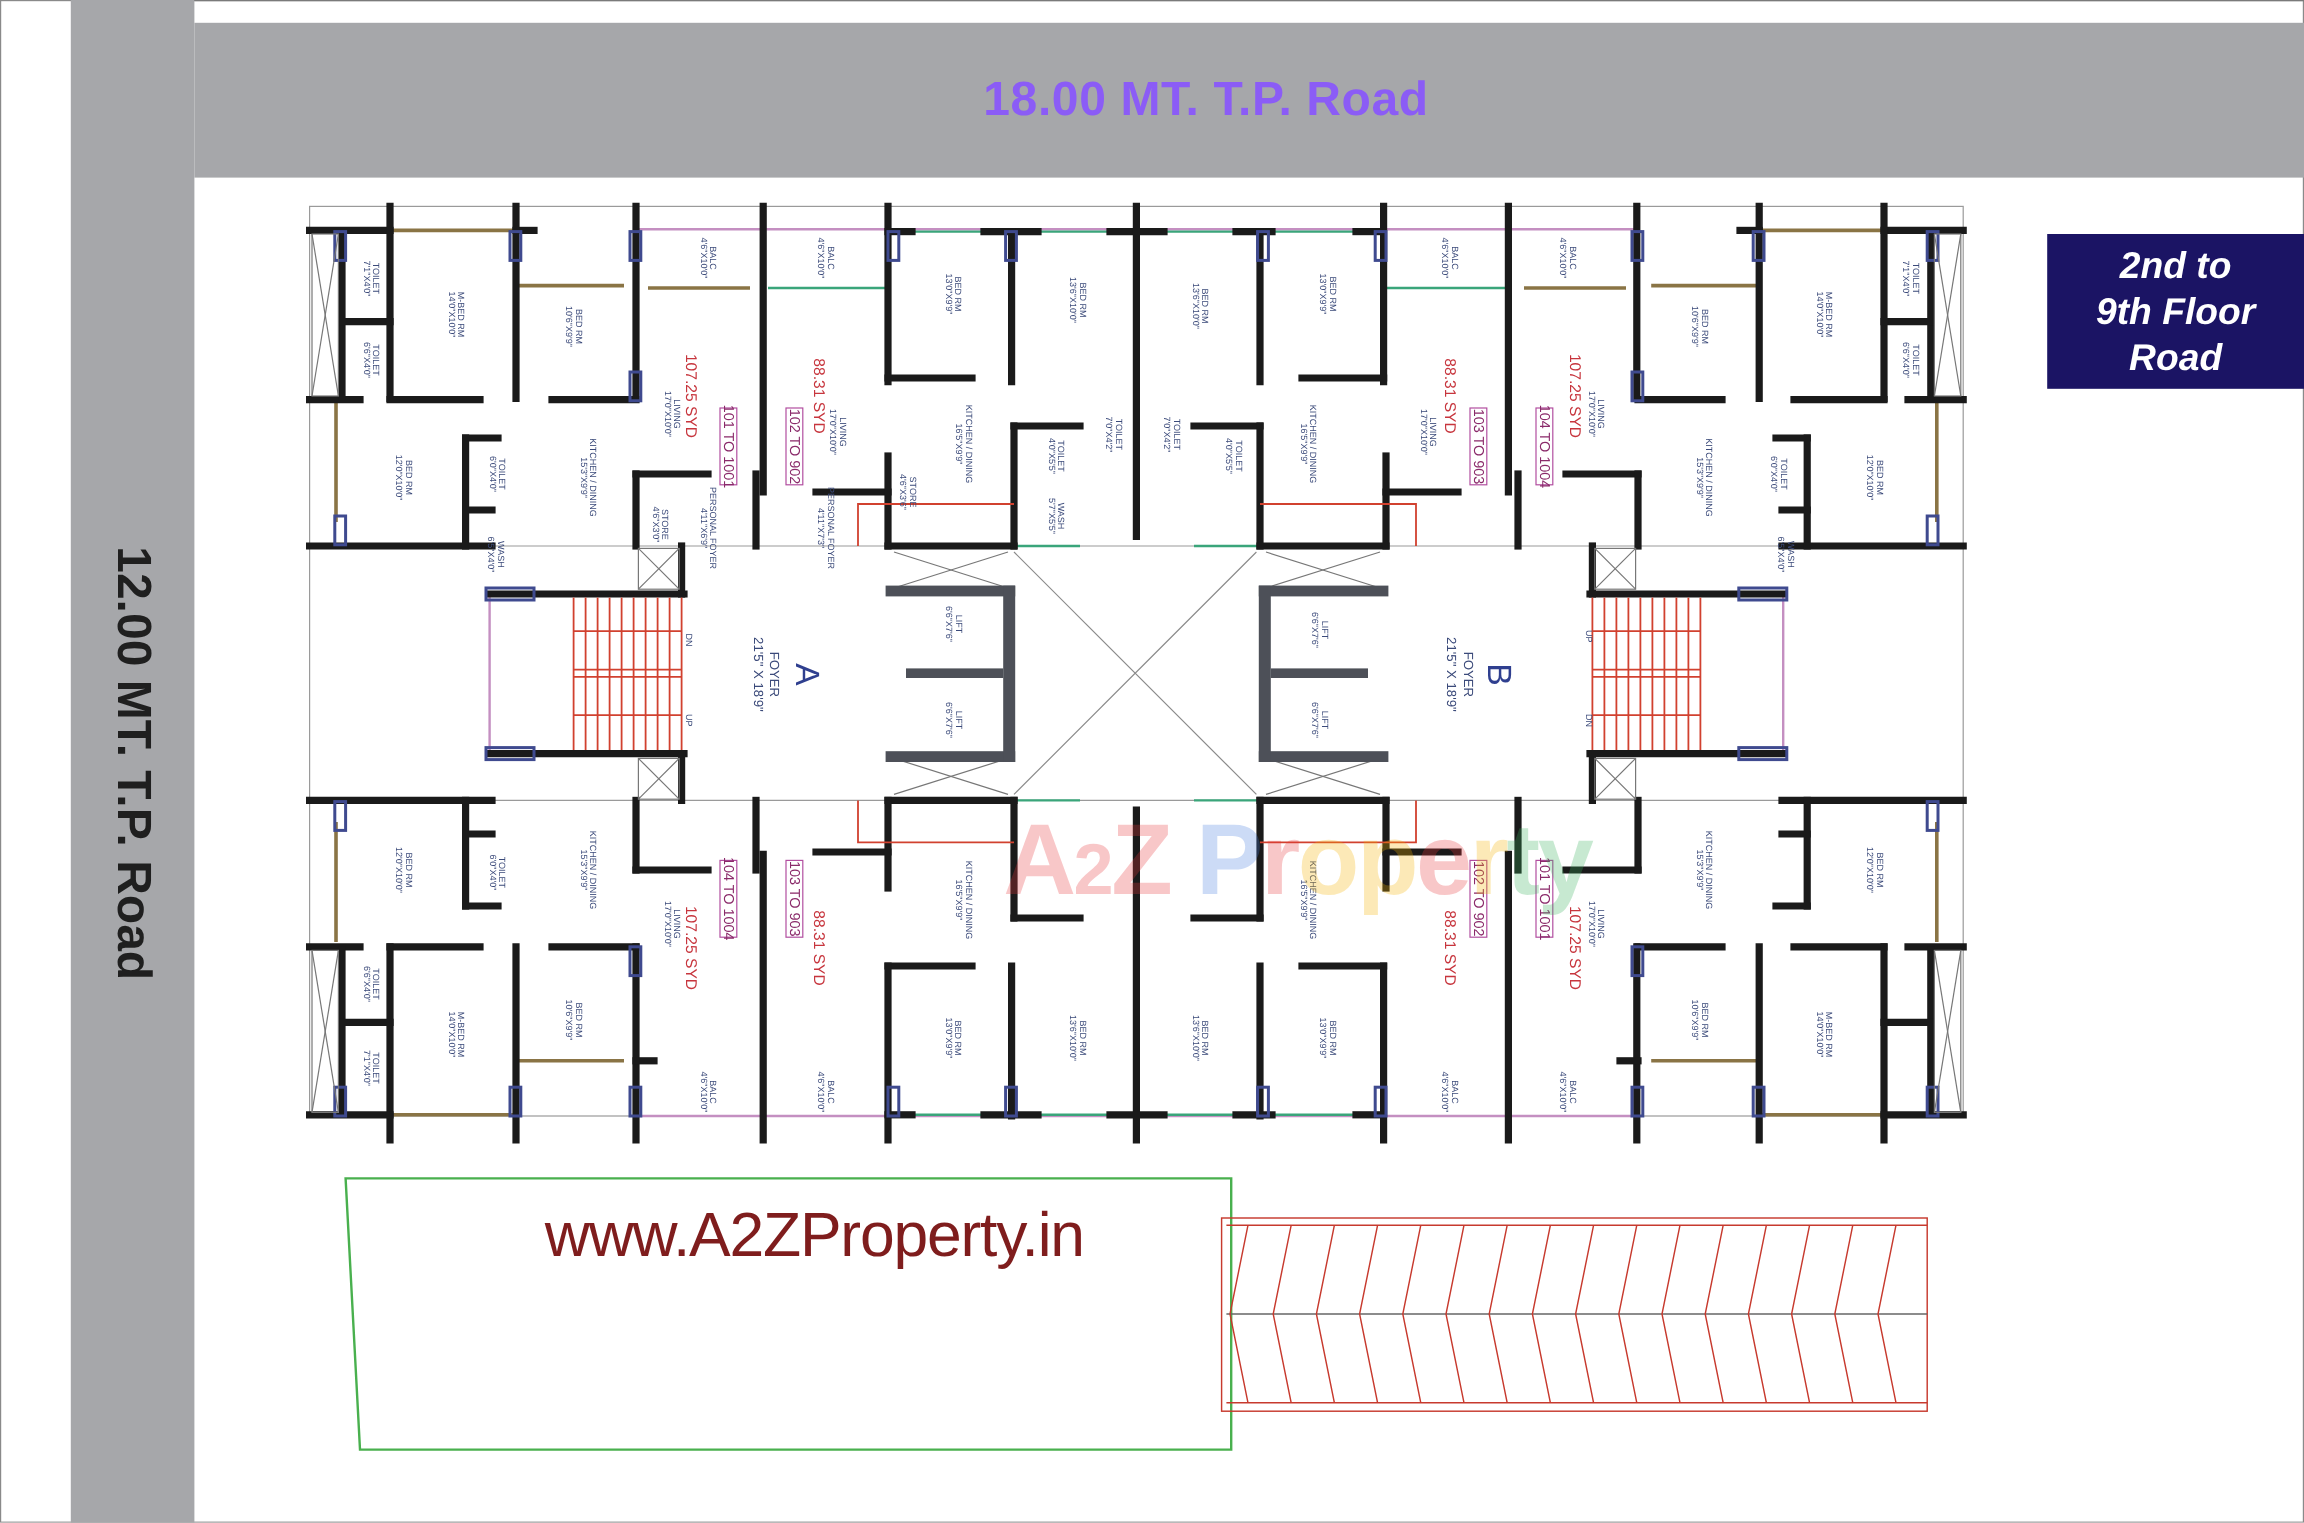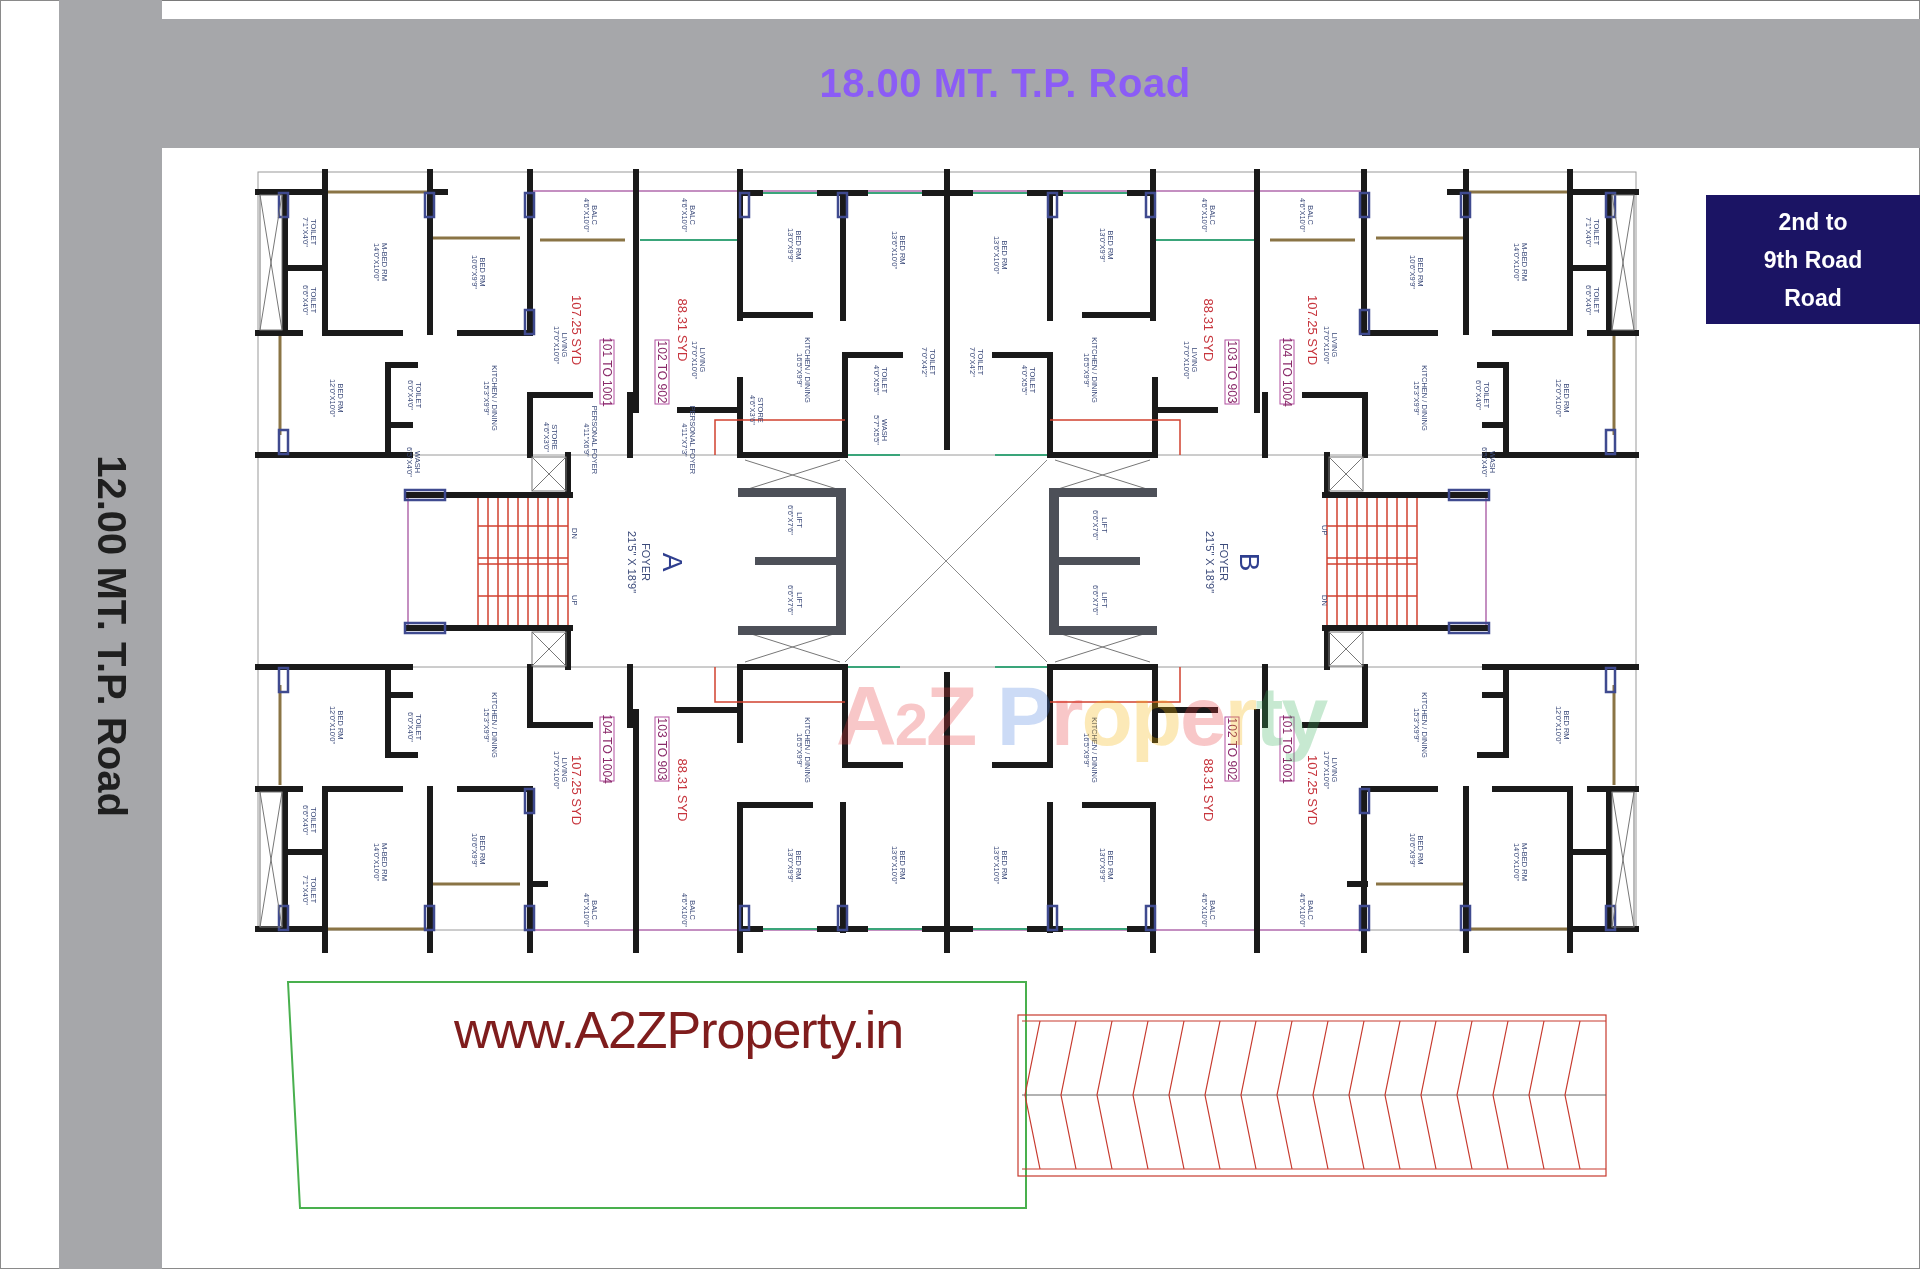--- a/index.html
+++ b/index.html
@@ -4,21 +4,21 @@
 <style>
   html,body{margin:0;padding:0;background:#fff;}
   body{width:1920px;height:1269px;position:relative;overflow:hidden;font-family:"Liberation Sans",sans-serif;}
   .page-frame{position:absolute;left:0;top:0;width:1918px;height:1267px;border:1px solid #8a8a8a;}
   .road-left{position:absolute;left:59px;top:0;width:103px;height:1269px;background:#a6a7aa;}
   .road-top{position:absolute;left:162px;top:19px;width:1758px;height:129px;background:#a6a7aa;}
   .road-top-line{position:absolute;left:162px;top:0;width:1758px;height:1px;background:#7a7a7a;}
   .road-top-label{position:absolute;left:162px;top:19px;width:1686px;height:129px;display:flex;align-items:center;justify-content:center;font-weight:bold;font-size:40px;color:#8b5cf6;letter-spacing:0.5px;}
   .road-left-label{position:absolute;left:59px;top:0;width:103px;height:1269px;}
   .road-left-label span{position:absolute;left:50%;top:636px;transform:translate(-50%,-50%) rotate(90deg);white-space:nowrap;font-weight:bold;font-size:40px;color:#1f1f1f;}
-  .badge{position:absolute;left:1706px;top:195px;width:214px;height:129px;background:#1b1464;color:#fff;font-weight:bold;font-size:23px;line-height:38px;text-align:center;display:flex;flex-direction:column;justify-content:center;}
+  .badge{position:absolute;left:1706px;top:195px;width:214px;height:129px;background:#1b1464;color:#fff;font-weight:bold;font-size:31px;line-height:38px;text-align:center;display:flex;flex-direction:column;justify-content:center;font-style:italic;}
   .plan{position:absolute;left:0;top:0;width:1920px;height:1269px;}
   .plan text{font-family:"Liberation Sans",sans-serif;}
   .lbl{fill:#3b4a7a;font-size:7.5px;}
   .area{fill:#c7353d;font-size:13px;}
   .unit{fill:#8a2a6a;font-size:12px;}
   .wing{fill:#2f3f8f;font-size:28px;}
   .foyer{fill:#3b4a7a;font-size:11px;}
   .watermark{position:absolute;left:454px;top:1000px;font-size:52px;color:#7f1d1d;letter-spacing:-1px;}
   .wm-center{position:absolute;left:836px;top:668px;font-size:84px;font-weight:bold;opacity:0.28;letter-spacing:-2px;}
 </style>
@@ -29,21 +29,21 @@
 <div class="road-left"></div>
 <div class="road-top-line"></div>
 <div class="road-top"></div>
 <div class="road-top-label">18.00 MT. T.P. Road</div>
 <div class="road-left-label">
   <span>12.00 MT. T.P. Road</span>
 </div>
 
 <div class="badge">
   <div>2nd to</div>
-  <div>9th Road</div>
+  <div>9th Floor</div>
   <div>Road</div>
 </div>
 
 <svg class="plan" viewBox="0 0 1920 1269" width="1920" height="1269" xmlns="http://www.w3.org/2000/svg">
 
   <g fill="none" stroke="#9a9a9a" stroke-width="1">
     <rect x="258" y="172" width="1378" height="758"></rect>
     <line x1="258" y1="455" x2="1636" y2="455"></line>
     <line x1="258" y1="667" x2="1636" y2="667"></line>
   </g>

